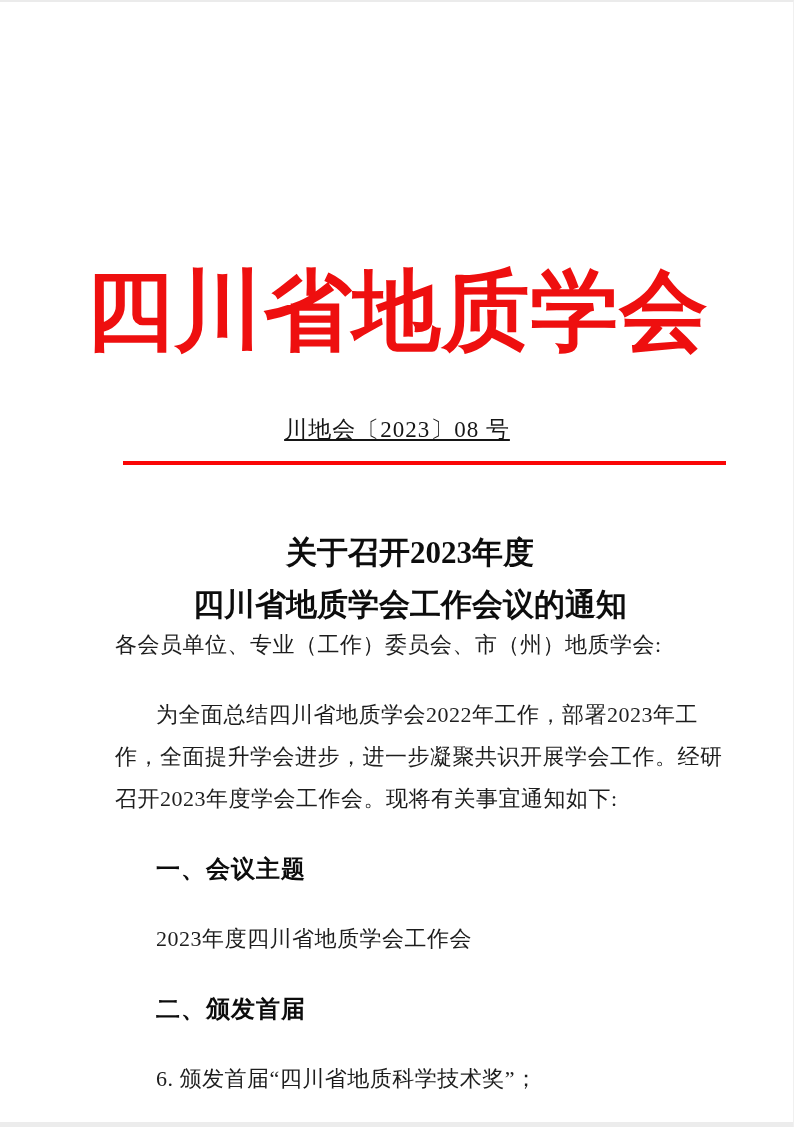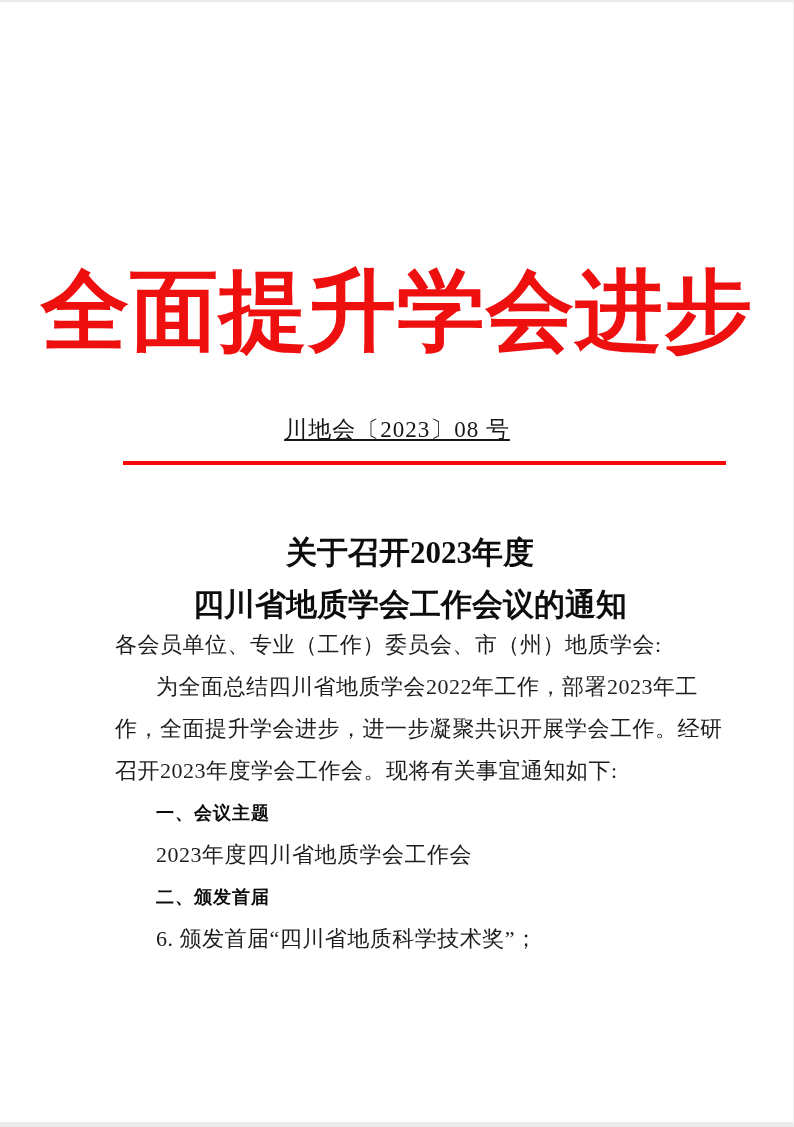--- a/index.html
+++ b/index.html
@@ -82,44 +82,45 @@
     color: #1d1d1d;
     letter-spacing: 0.5px;
   }
   .body-line {
     height: 42px;
     line-height: 42px;
     white-space: nowrap;
   }
   .body-line.indent {
     padding-left: 41px;
+    margin-top: 28px;
   }
   .body-line.heading {
     font-family: "Liberation Sans", "DejaVu Sans", sans-serif;
     font-weight: bold;
-    font-size: 18px;
+    font-size: 24px;
     letter-spacing: 1px;
     color: #0c0c0c;
   }
   
   .page-bottom-edge {
     position: absolute;
     left: 0;
     bottom: 0;
     width: 794px;
     height: 5px;
     background: #ececec;
   }
 </style>
 </head>
 <body>
 
 <div class="page">
 
-  <div class="org-title">全面提升学会进步</div>
+  <div class="org-title">四川省地质学会</div>
 
   <div class="doc-number">川地会〔2023〕08 号</div>
 
   <div class="red-divider"></div>
 
   <div class="doc-title">
     <div>关于召开2023年度</div>
     <div>四川省地质学会工作会议的通知</div>
   </div>
 

